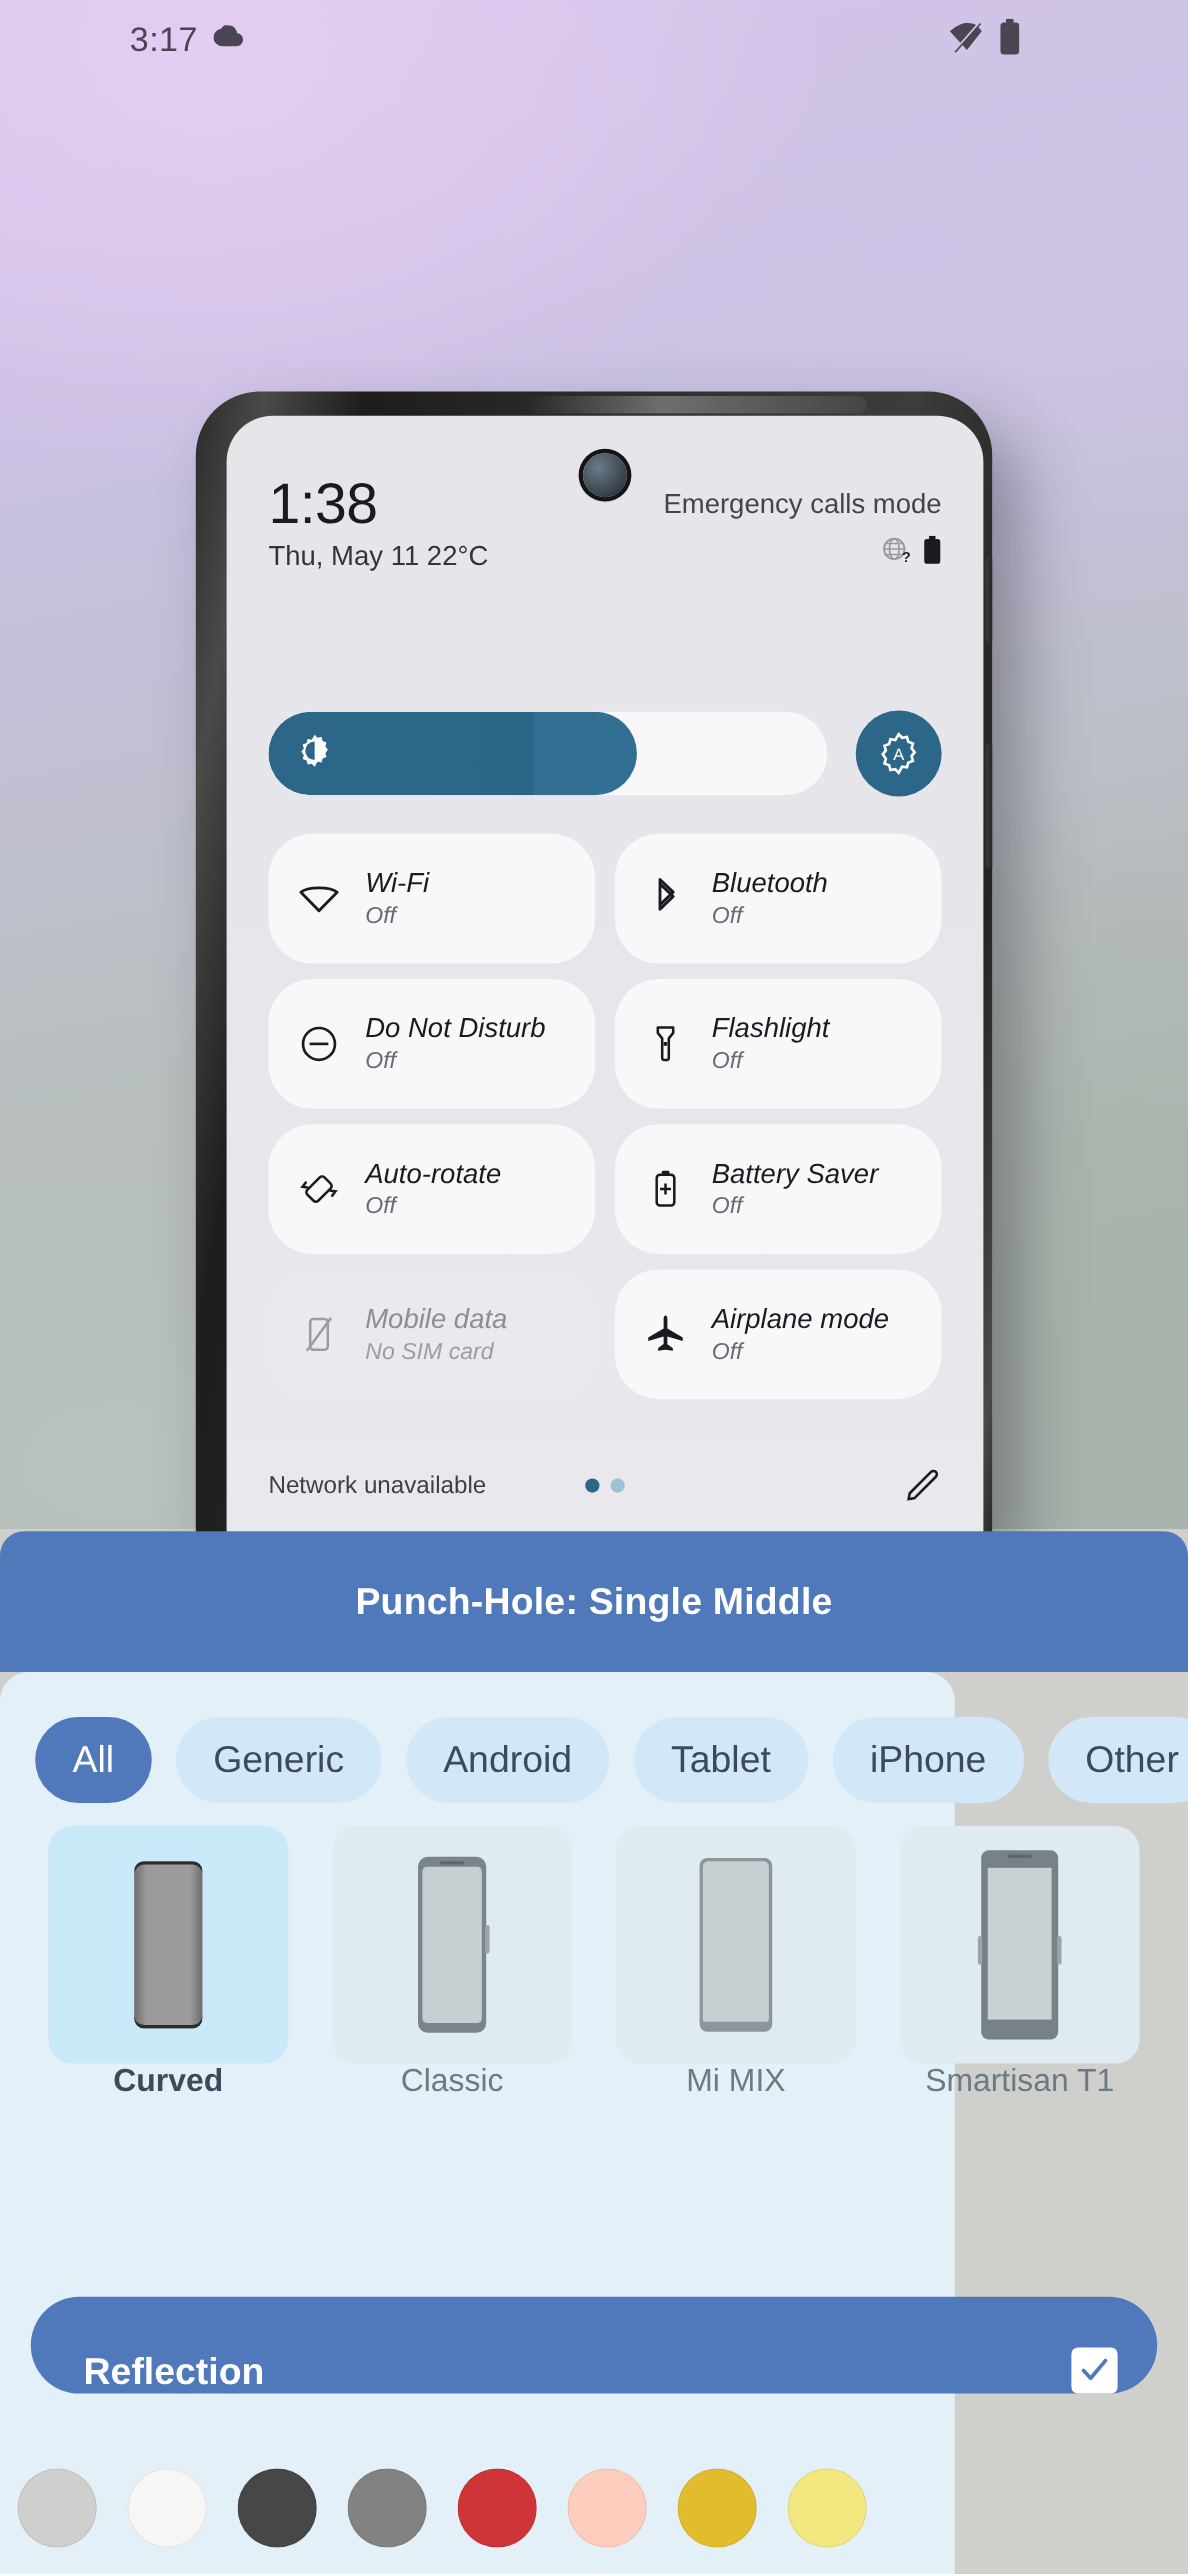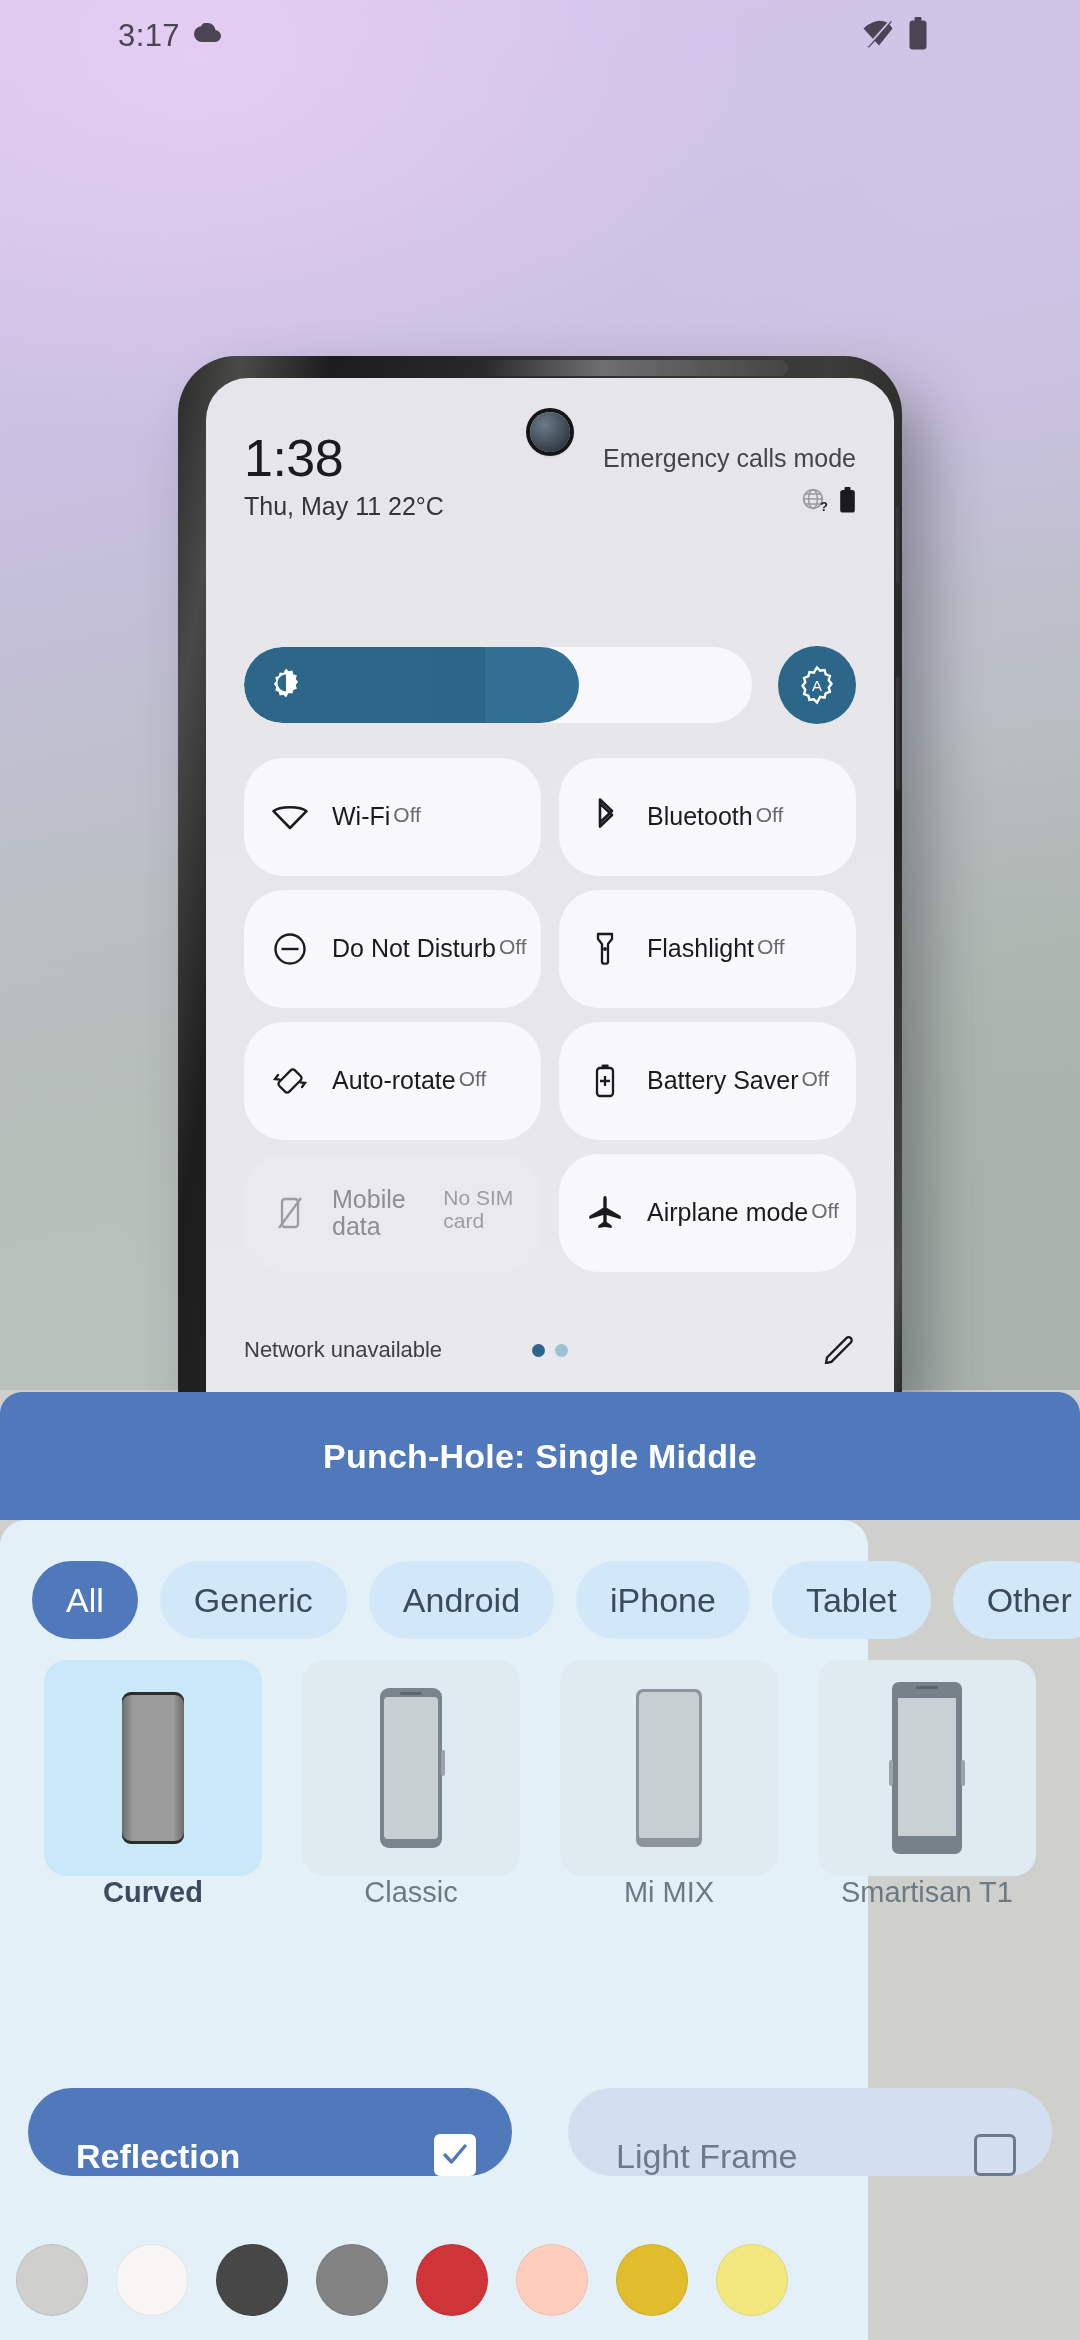--- a/index.html
+++ b/index.html
@@ -109,21 +109,21 @@
     position:absolute; left:38px; top:380px; width:612px;
     display:grid; grid-template-columns:1fr 1fr; gap:14px 18px;
   }
   .tile {
     height:118px; border-radius:40px; background:#f8f8fa;
     display:flex; align-items:center; padding-left:26px; gap:22px;
     cursor:pointer;
   }
   .tile.disabled { background:#eaeaee; }
   .tile-ico { width:40px; display:flex; align-items:center; justify-content:center; flex:0 0 40px; }
-  .tile-txt { display:flex; flex-direction:row; gap:3px; }
+  .tile-txt { display:flex; flex-direction:column; gap:3px;font-style:italic; }
   .tile-label { font-size:25px; color:#1b1b1f; line-height:1.1; }
   .tile-state { font-size:21px; color:#6a6a70; line-height:1.1; }
   .tile.disabled .tile-label { color:#8d8d93; }
   .tile.disabled .tile-state { color:#9c9ca2; }
 
   
   #qs-footer {
     position:absolute; left:38px; top:944px; width:612px; height:56px;
     display:flex; align-items:center;
   }
@@ -429,22 +429,22 @@
 
 <div id="banner">
   <span id="banner-title">Punch-Hole: Single Middle</span>
 </div>
 
 <div id="panel">
   <div id="chips">
       <div class="chip sel">All</div>
       <div class="chip">Generic</div>
       <div class="chip">Android</div>
+      <div class="chip">Tablet</div>
       <div class="chip">iPhone</div>
-      <div class="chip">Tablet</div>
       <div class="chip">Other</div>
     </div>
   <div id="devices">
       <div class="dev sel">
         <div class="dev-thumb">
           <div class="mini">
             <div class="mini-curved"></div>
           </div>
         </div>
         <div class="dev-name">Curved</div>
@@ -486,24 +486,20 @@
       </div>
     </div>
   <div id="options">
       <div class="opt on">
         <span class="opt-label">Reflection</span>
         <span class="cbox">
           <svg width="30" height="30" viewBox="0 0 30 30">
             <path d="M5 15l6.5 7L25 6" fill="none" stroke="#4f79ba" stroke-width="3.4" stroke-linecap="round" stroke-linejoin="round"></path>
           </svg>
         </span>
-      </div>
-      <div class="opt">
-        <span class="opt-label">Light Frame</span>
-        <span class="cbox"></span>
       </div>
     </div>
   <div id="swatches">
       <div class="swatch" style="background: rgb(207, 207, 205);"></div>
       <div class="swatch" style="background: rgb(247, 246, 244);"></div>
       <div class="swatch" style="background: rgb(71, 71, 71);"></div>
       <div class="swatch" style="background: rgb(130, 130, 130);"></div>
       <div class="swatch" style="background: rgb(207, 52, 56);"></div>
       <div class="swatch" style="background: rgb(255, 205, 189);"></div>
       <div class="swatch" style="background: rgb(225, 188, 44);"></div>

